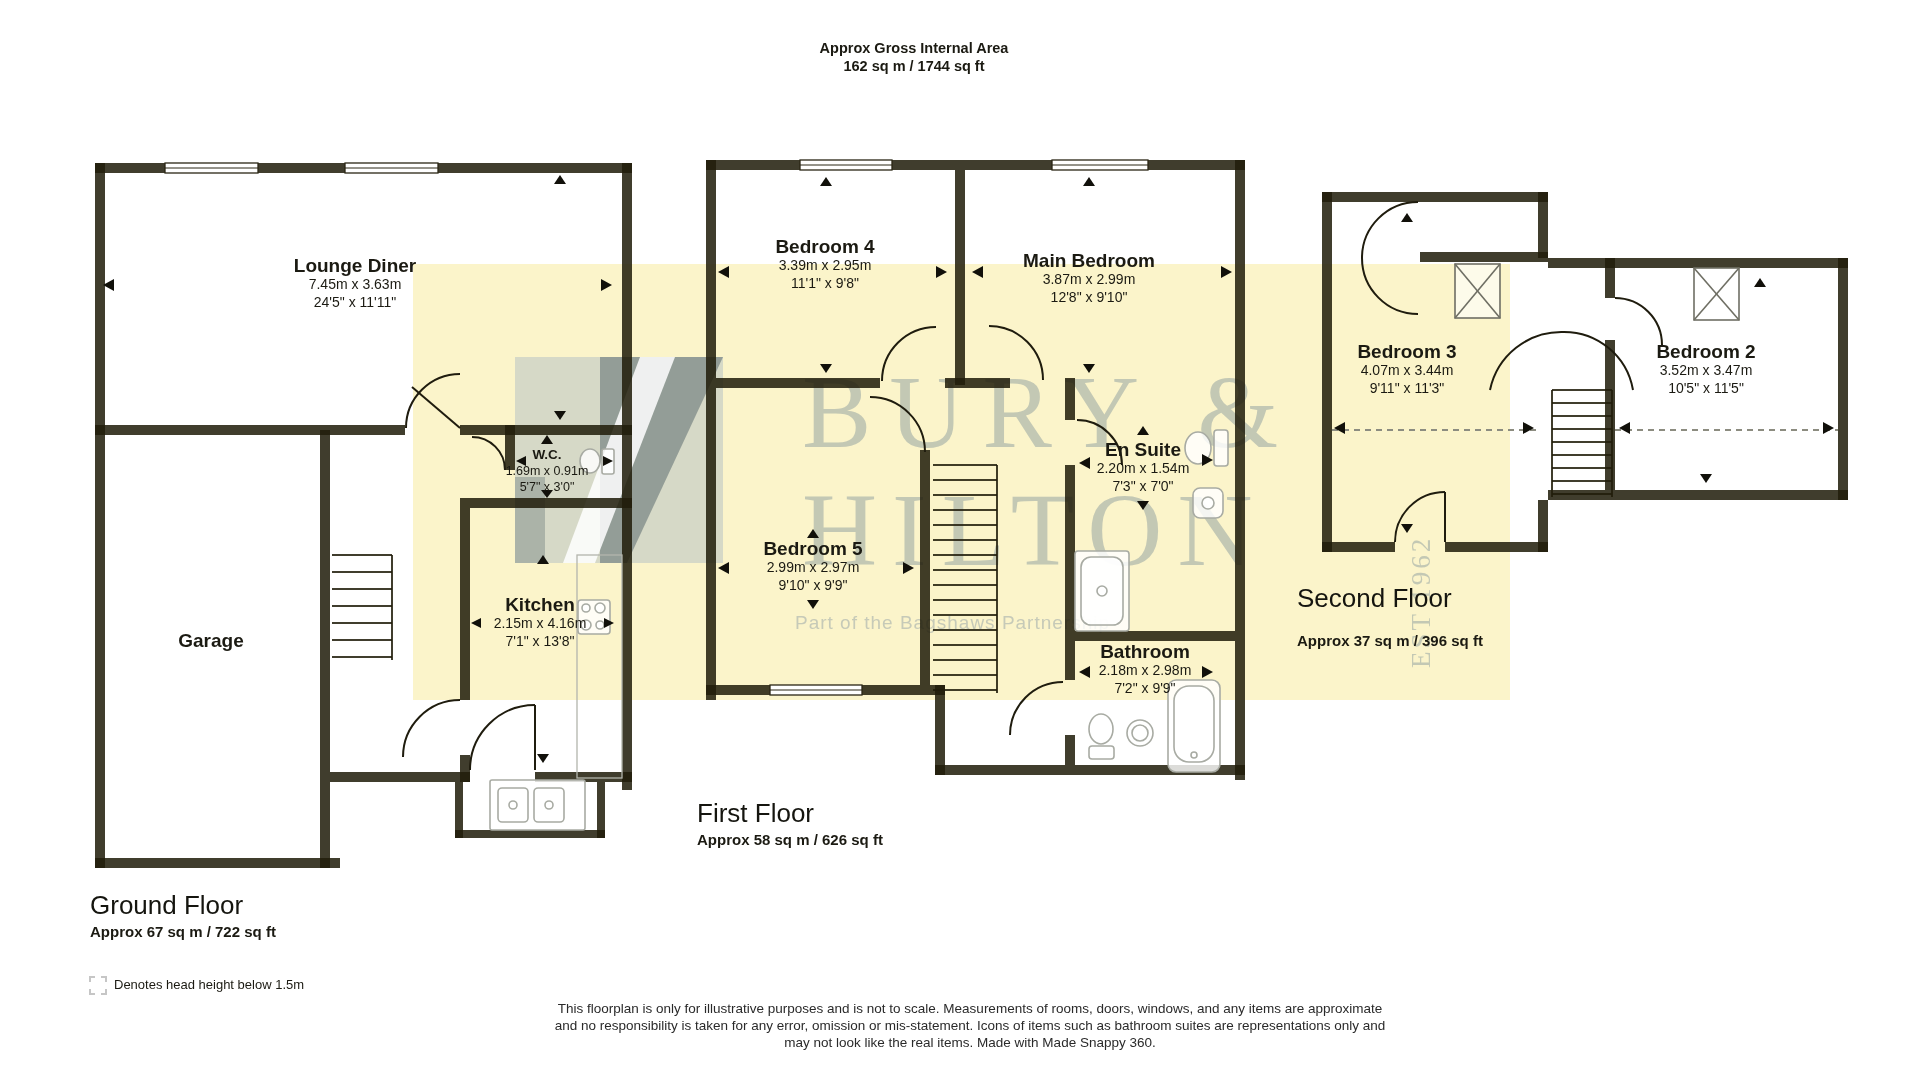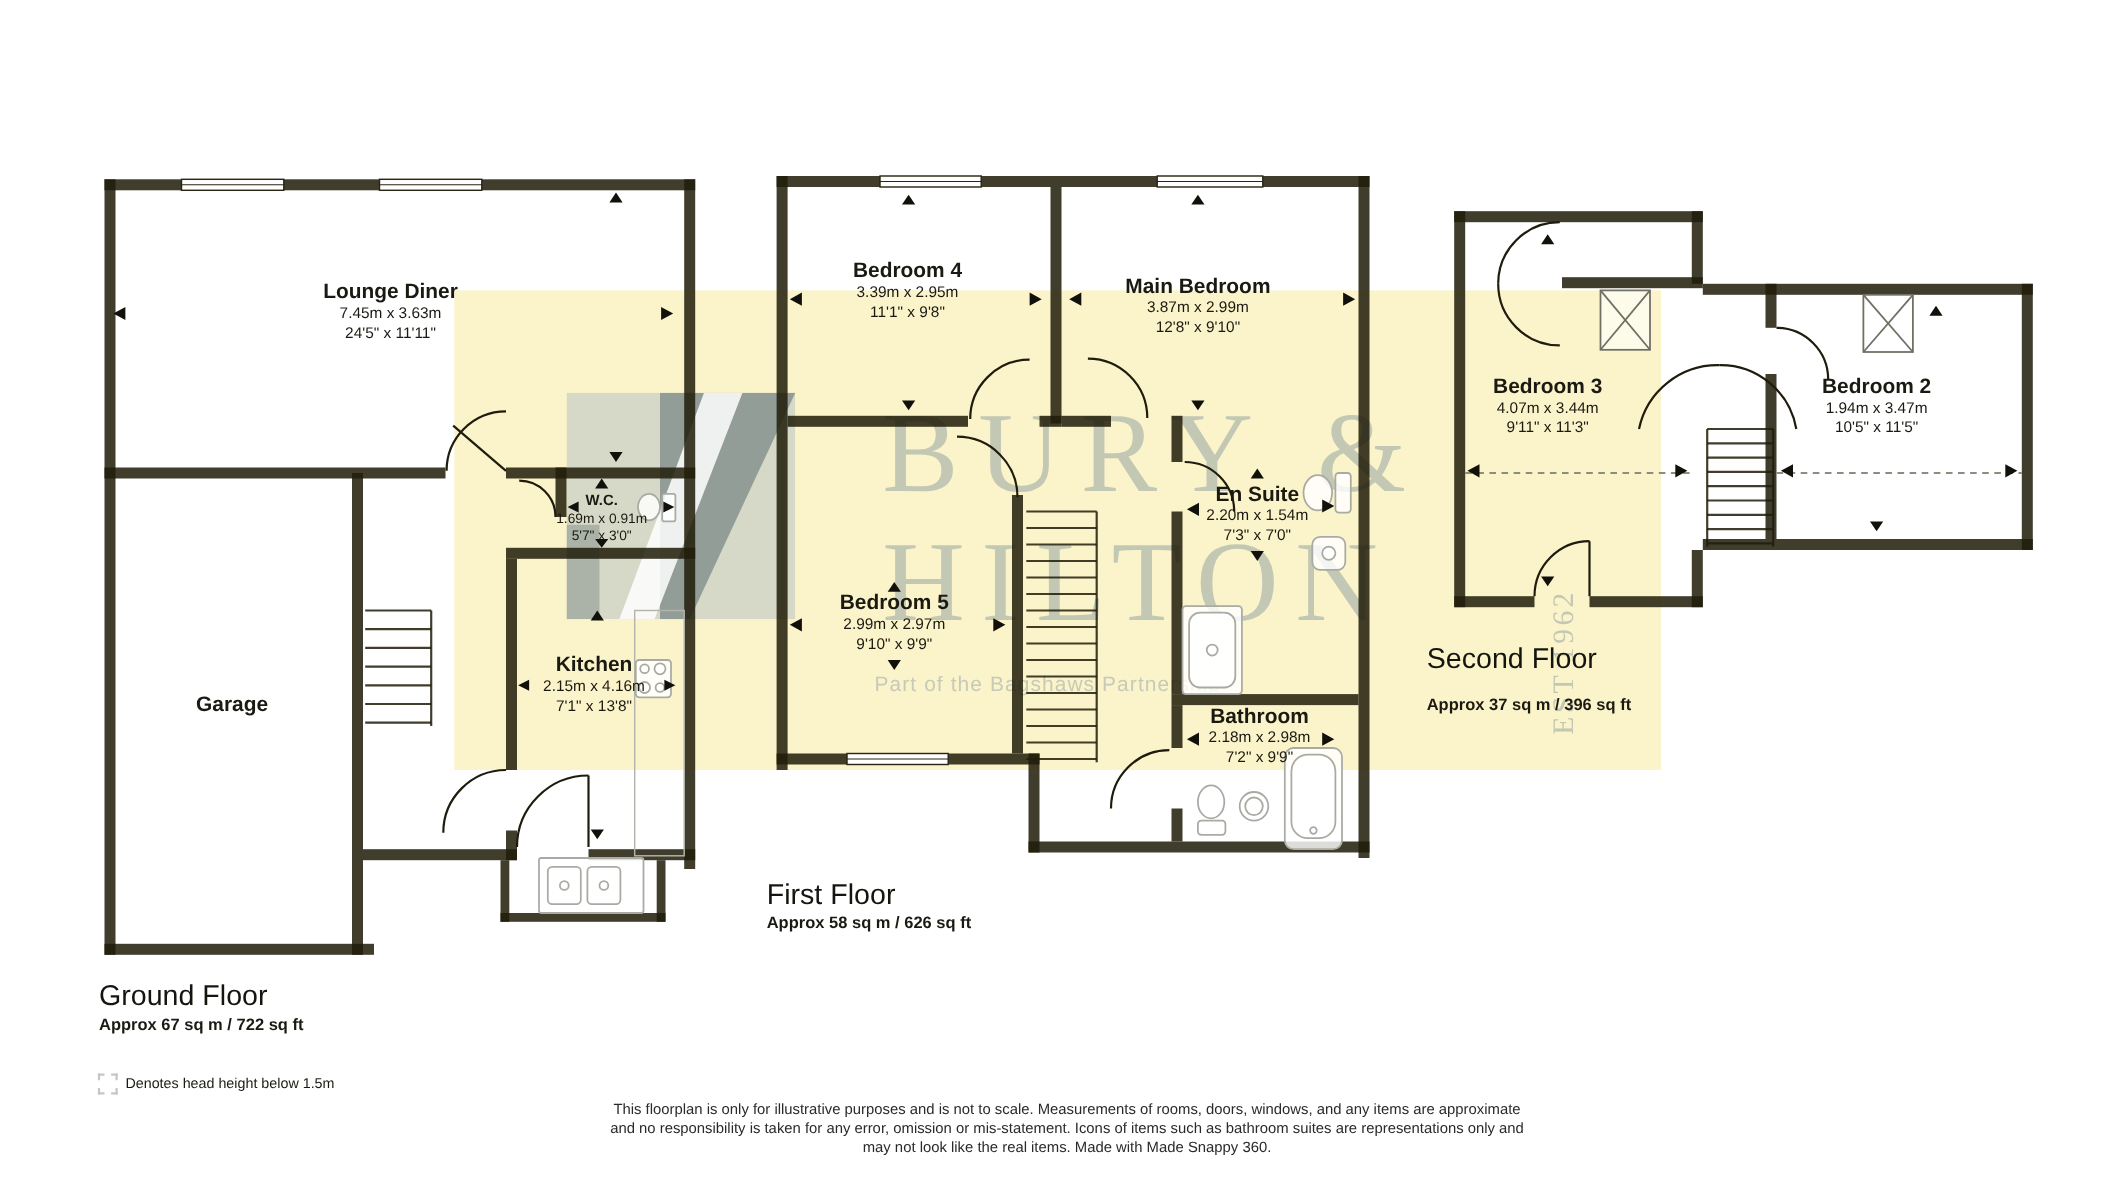--- a/index.html
+++ b/index.html
@@ -53,20 +53,24 @@
     <rect x="0" y="0" width="208" height="206" fill="rgba(190,198,196,0.6)"></rect>
     <polygon points="85,0 208,0 112,206 85,206" fill="rgba(92,108,112,0.55)"></polygon>
     <polygon points="125,0 160,0 80,206 48,206" fill="rgba(255,255,255,0.85)"></polygon>
     <polygon points="0,120 30,120 30,206 0,206" fill="rgba(92,108,112,0.35)"></polygon>
   </svg>
   <div class="abs wm wm-bury">BURY &amp;</div>
   <div class="abs wm wm-hilton">HILTON</div>
   <div class="abs wm wm-est">EST 1962</div>
   <div class="abs wm-sub">Part of the Bagshaws Partnership</div>
 
+  <div class="abs title">
+    <div>Approx Gross Internal Area</div>
+    <div>162 sq m / 1744 sq ft</div>
+  </div>
 
   <svg class="abs" style="left:90px;top:155px;" width="555" height="720" viewBox="0 0 555 720">
     <g>
       <rect class="w" x="5" y="8" width="537" height="10"></rect>
       <rect class="w" x="5" y="8" width="10" height="705"></rect>
       <rect class="w" x="5" y="703" width="245" height="10"></rect>
       <rect class="w" x="230" y="275" width="10" height="438"></rect>
       <rect class="w" x="5" y="270" width="310" height="10"></rect>
       <rect class="w" x="370" y="270" width="172" height="10"></rect>
       <rect class="w" x="532" y="8" width="10" height="627"></rect>
@@ -349,21 +353,21 @@
     <div>2.18m x 2.98m</div>
     <div>7'2" x 9'9"</div>
   </div>
   <div class="abs room" style="left:1407px;top:343px;">
     <div class="nm">Bedroom 3</div>
     <div>4.07m x 3.44m</div>
     <div>9'11" x 11'3"</div>
   </div>
   <div class="abs room" style="left:1706px;top:343px;">
     <div class="nm">Bedroom 2</div>
-    <div>1.94m x 3.47m</div>
+    <div>3.52m x 3.47m</div>
     <div>10'5" x 11'5"</div>
   </div>
 
   <div class="abs" style="left:90px;top:893px;">
     <div class="floor-label">Ground Floor</div>
     <div class="floor-area" style="margin-top:6px;">Approx 67 sq m / 722 sq ft</div>
   </div>
   <div class="abs" style="left:697px;top:801px;">
     <div class="floor-label">First Floor</div>
     <div class="floor-area" style="margin-top:6px;">Approx 58 sq m / 626 sq ft</div>

